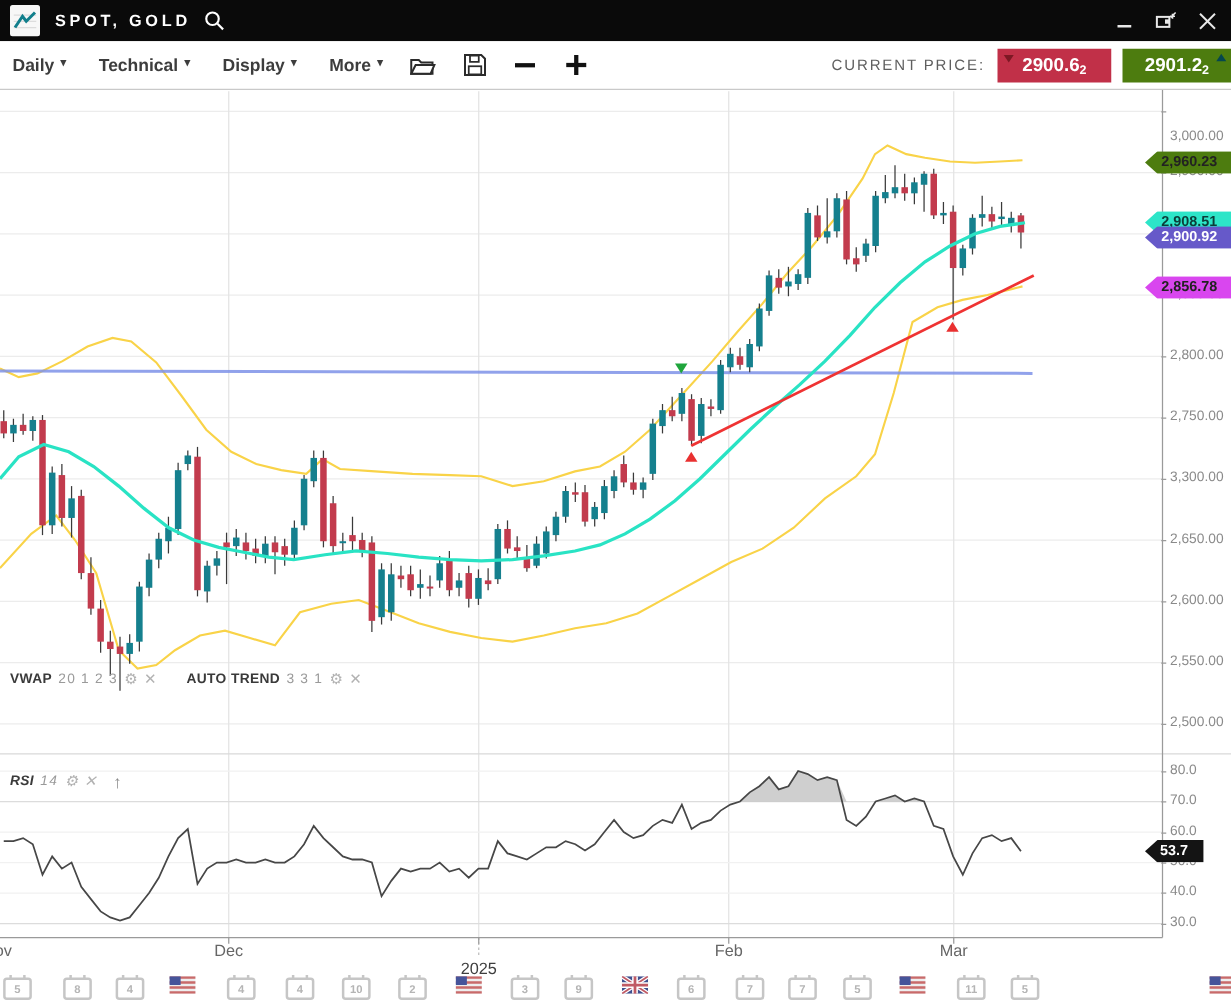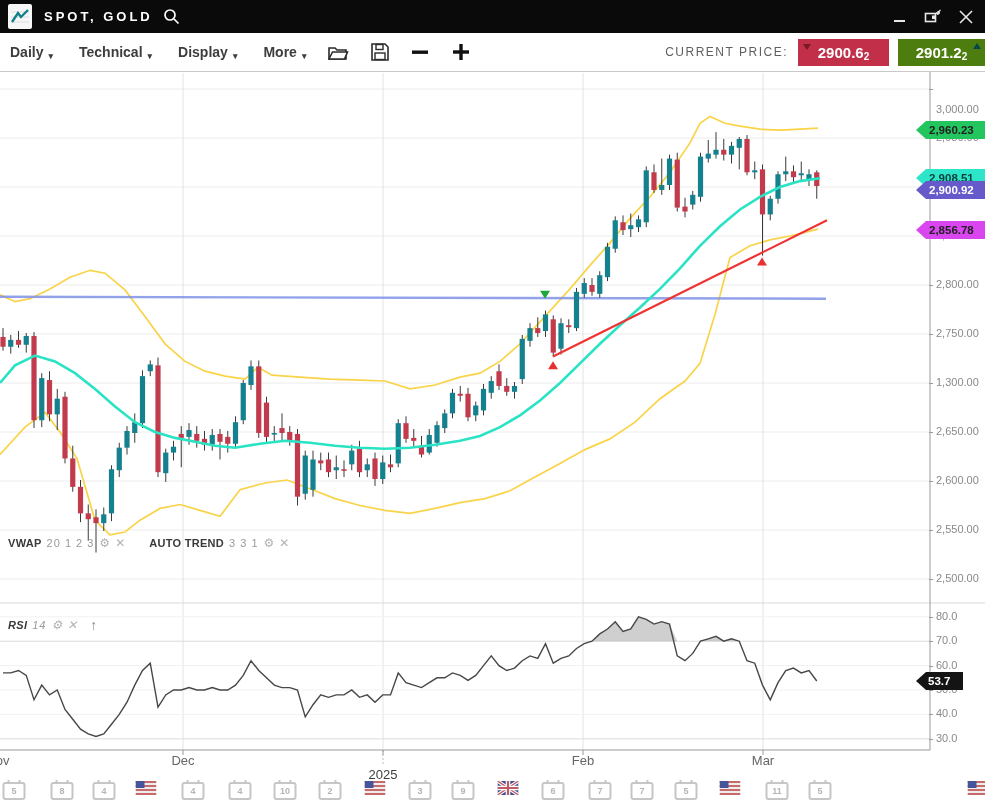--- a/index.html
+++ b/index.html
@@ -14,21 +14,21 @@
   #logo{width:24px;height:25px;background:#f7f7f7;border-radius:2px;margin-left:8px;
         display:flex;align-items:center;justify-content:center;}
   #symbol-title{color:#fff;font-size:13px;font-weight:bold;letter-spacing:3px;margin-left:12px;}
   #search-ic{margin-left:10px;}
   #win-controls{margin-left:auto;display:flex;align-items:center;gap:15px;margin-right:10px;}
   .winbtn{display:flex;align-items:center;justify-content:center;width:18px;height:18px;cursor:pointer;}
 
   
   #toolbar{position:absolute;left:0;top:33px;width:985px;height:39px;background:#fff;
            border-bottom:1px solid #c9c9c9;display:flex;align-items:center;z-index:10;box-sizing:border-box;}
-  .menu-item{display:flex;align-items:flex-end;gap:5px;font-size:14px;font-weight:bold;color:#3d3d3d;
+  .menu-item{display:flex;align-items:flex-start;gap:5px;font-size:14px;font-weight:bold;color:#3d3d3d;
              margin-left:26px;cursor:pointer;}
   .menu-item:first-child{margin-left:10px;}
   .caret{font-size:9px;color:#3d3d3d;transform:translateY(1px);}
   .tb-ic{margin-left:22px;cursor:pointer;display:flex;align-items:center;}
   #cp-cluster{margin-left:auto;display:flex;align-items:center;}
   #cp-label{font-size:12px;letter-spacing:1.5px;color:#5f5f5f;margin-right:10px;}
   .px-box{height:27px;display:flex;align-items:center;justify-content:center;color:#fff;
           font-size:15px;font-weight:bold;position:relative;cursor:pointer;}
   #bid-box{width:91px;background:#c13048;margin-right:9px;}
   #ask-box{width:87px;background:#4d7c0f;}
@@ -457,42 +457,42 @@
       <div class="ytick" style="top: 131px;">2,950.00</div>
       <div class="ytick-dash" style="top: 187px;"></div>
       <div class="ytick" style="top: 180px;">2,900.00</div>
       <div class="ytick-dash" style="top: 236px;"></div>
       <div class="ytick" style="top: 229px;">2,850.00</div>
       <div class="ytick-dash" style="top: 285px;"></div>
       <div class="ytick" style="top: 278px;">2,800.00</div>
       <div class="ytick-dash" style="top: 334px;"></div>
       <div class="ytick" style="top: 327px;">2,750.00</div>
       <div class="ytick-dash" style="top: 383px;"></div>
-      <div class="ytick" style="top: 376px;">1,300.00</div>
+      <div class="ytick" style="top: 376px;">3,300.00</div>
       <div class="ytick-dash" style="top: 432px;"></div>
       <div class="ytick" style="top: 425px;">2,650.00</div>
       <div class="ytick-dash" style="top: 481px;"></div>
       <div class="ytick" style="top: 474px;">2,600.00</div>
       <div class="ytick-dash" style="top: 530px;"></div>
       <div class="ytick" style="top: 523px;">2,550.00</div>
       <div class="ytick-dash" style="top: 579px;"></div>
       <div class="ytick" style="top: 572px;">2,500.00</div>
       <div class="ytick-dash" style="top: 616.828px;"></div>
       <div class="ytick" style="top: 609.828px;">80.0</div>
       <div class="ytick-dash" style="top: 641.228px;"></div>
       <div class="ytick" style="top: 634.228px;">70.0</div>
       <div class="ytick-dash" style="top: 665.628px;"></div>
       <div class="ytick" style="top: 658.628px;">60.0</div>
       <div class="ytick-dash" style="top: 690.028px;"></div>
       <div class="ytick" style="top: 683.028px;">50.0</div>
       <div class="ytick-dash" style="top: 714.428px;"></div>
       <div class="ytick" style="top: 707.428px;">40.0</div>
       <div class="ytick-dash" style="top: 738.828px;"></div>
       <div class="ytick" style="top: 731.828px;">30.0</div>
-      <div class="tag" style="top: 121px; background: #22c55e; color: rgb(34, 34, 34); z-index: 3;">2,960.23</div>
+      <div class="tag" style="top: 121px; background: #4d7c0f; color: rgb(34, 34, 34); z-index: 3;">2,960.23</div>
       <div class="tag" style="top: 169px; background: rgb(45, 229, 200); color: rgb(11, 62, 58); z-index: 2;">2,908.51</div>
       <div class="tag" style="top: 181px; background: rgb(102, 89, 201); color: rgb(255, 255, 255); z-index: 4;">2,900.92</div>
       <div class="tag" style="top: 221px; background: #d946ef; color: rgb(34, 34, 34); z-index: 3;">2,856.78</div>
       <div class="tag small" style="top: 672px; background: rgb(20, 20, 20); color: rgb(255, 255, 255); z-index: 3;">53.7</div>
       <div class="month" style="left: -2px;">Nov</div>
       <div class="month" style="left: 183px;">Dec</div>
       <div class="month year" style="left: 383px;">2025</div>
       <div class="month" style="left: 583px;">Feb</div>
       <div class="month" style="left: 763px;">Mar</div>
       <div class="cal" style="left: 14px;">

